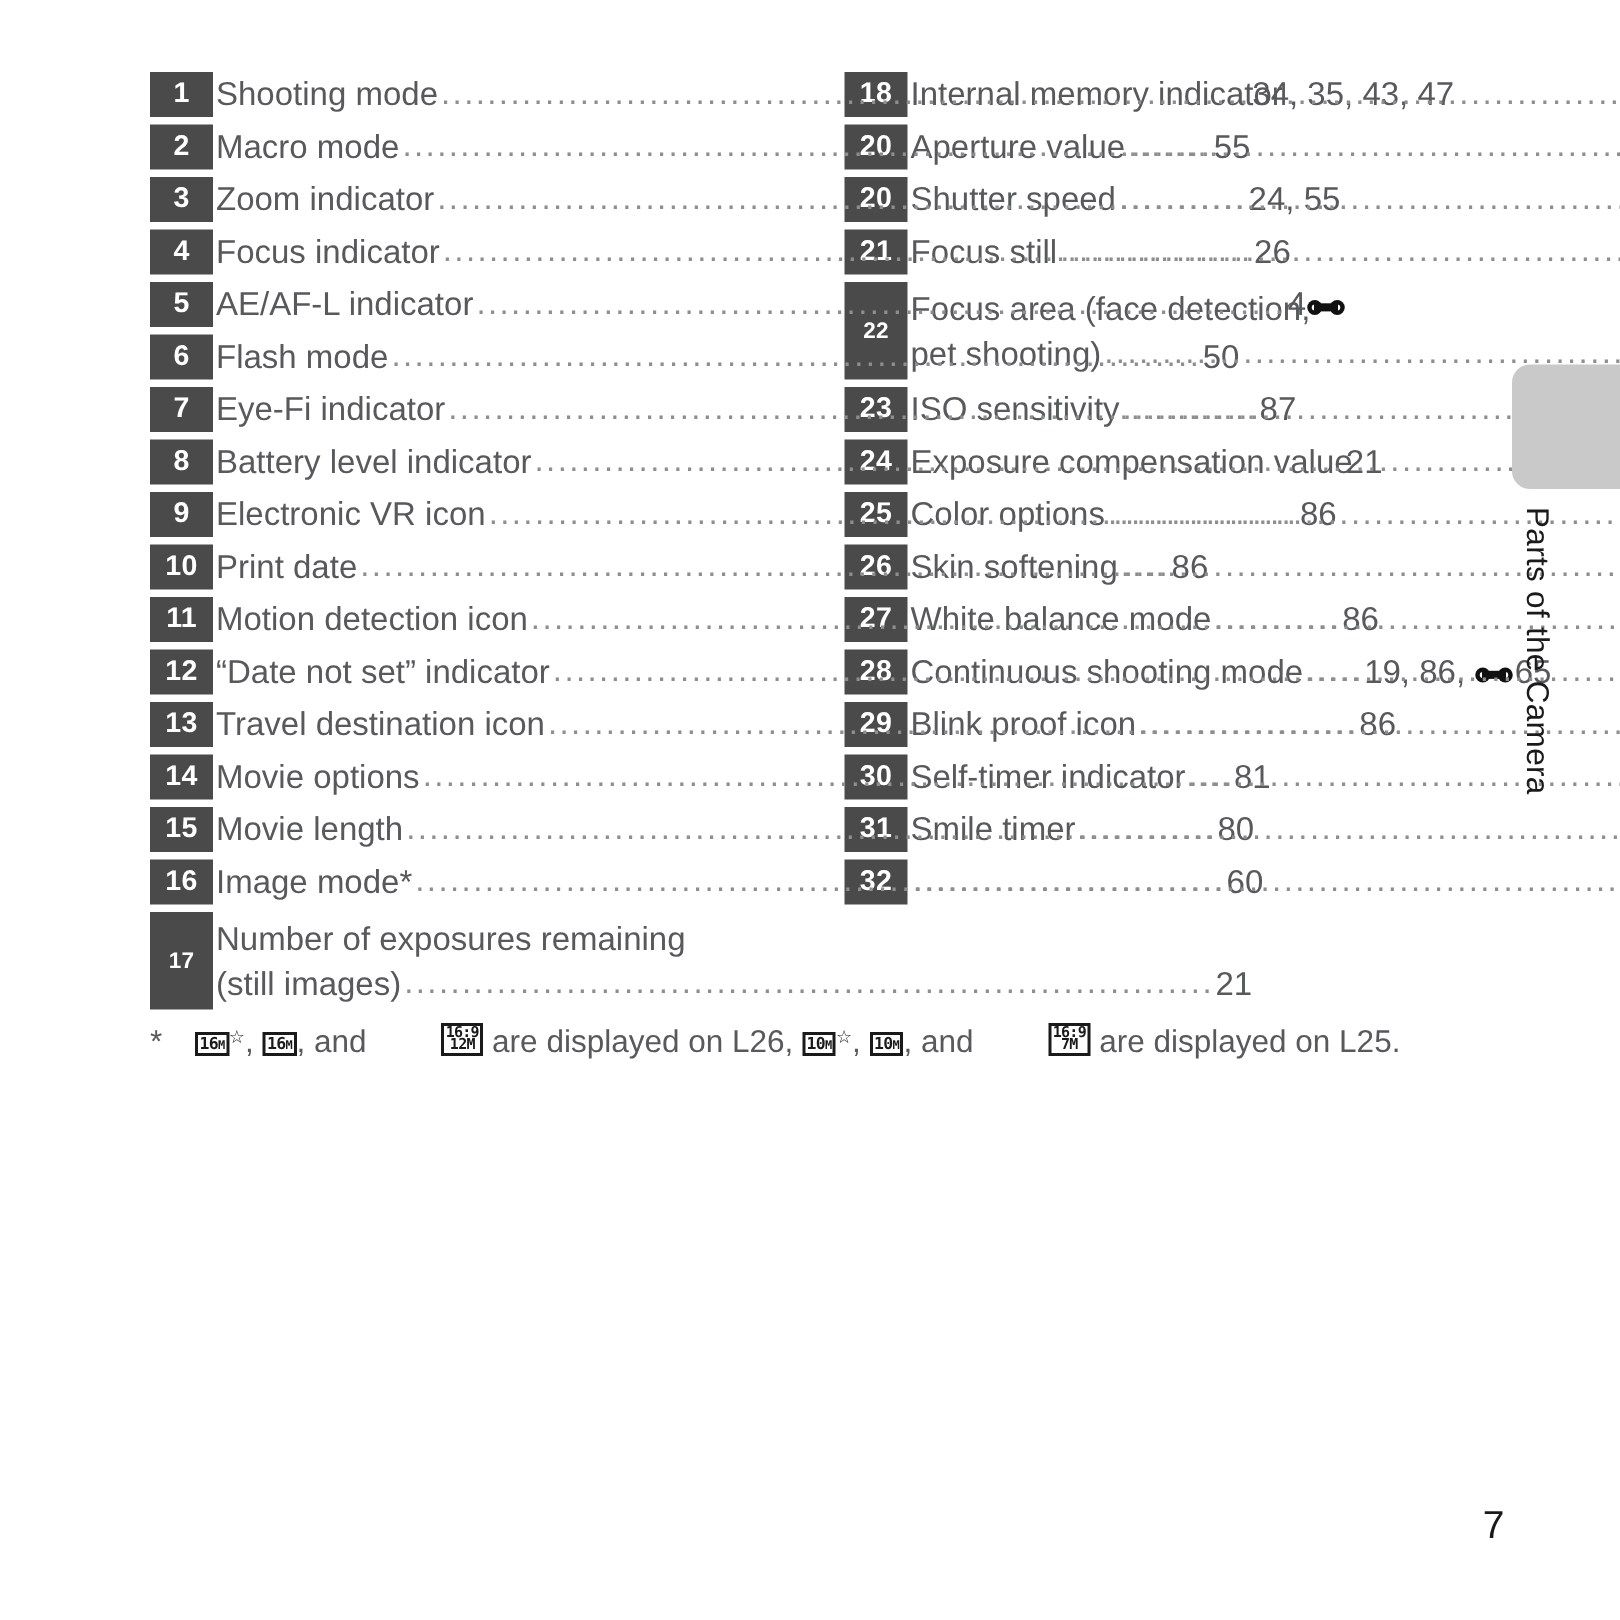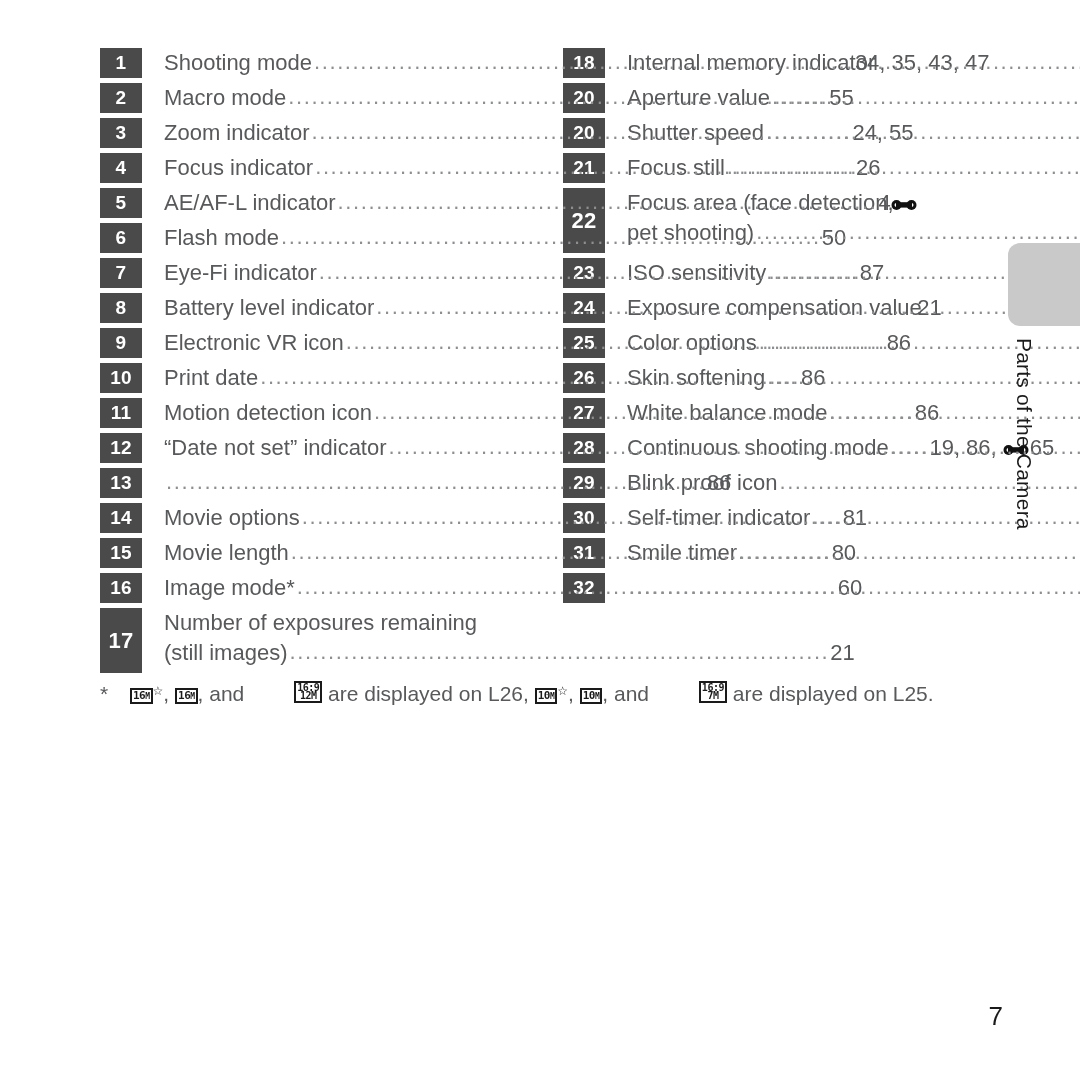--- a/index.html
+++ b/index.html
@@ -34,30 +34,31 @@
     background:#4a4a4a;
     color:#ffffff;
     font-weight:bold;
     font-size:19px;
     display:flex;
     align-items:center;
     justify-content:center;
     letter-spacing:.2px;
   }
   .row.tall{min-height:65px;}
-  .row.tall .badge{font-size:22px;}
+  .row.tall .badge{font-size:15px;}
 
   .entry{
     flex:1 1 auto;
-    padding-left:22px;
+    padding-left:2px;
     font-size:22px;
     line-height:30px;
     color:#58595b;
     display:flex;
     flex-direction:column;
+    justify-content:center;
   }
   .eline{
     display:flex;
     align-items:baseline;
     width:100%;
     white-space:nowrap;
   }
   .etext{flex:0 0 auto;}
   .leader{
     flex:1 1 auto;
@@ -282,20 +283,21 @@
                   <circle cx="20.5" cy="7" r="2" fill="#fff"></circle>
                   <rect x="5" y="4.2" width="16" height="5.4" fill="#111"></rect>
                 </svg></span>65</span>
           </div>
         </div>
       </div>
       <div class="row">
         <div class="badge">13</div>
         <div class="entry">
           <div class="eline">
+            <span class="etext">Travel destination icon</span>
             <span class="leader">......................................................................</span>
             <span class="pages">86</span>
           </div>
         </div>
       </div>
       <div class="row">
         <div class="badge">14</div>
         <div class="entry">
           <div class="eline">
             <span class="etext">Movie options</span>

